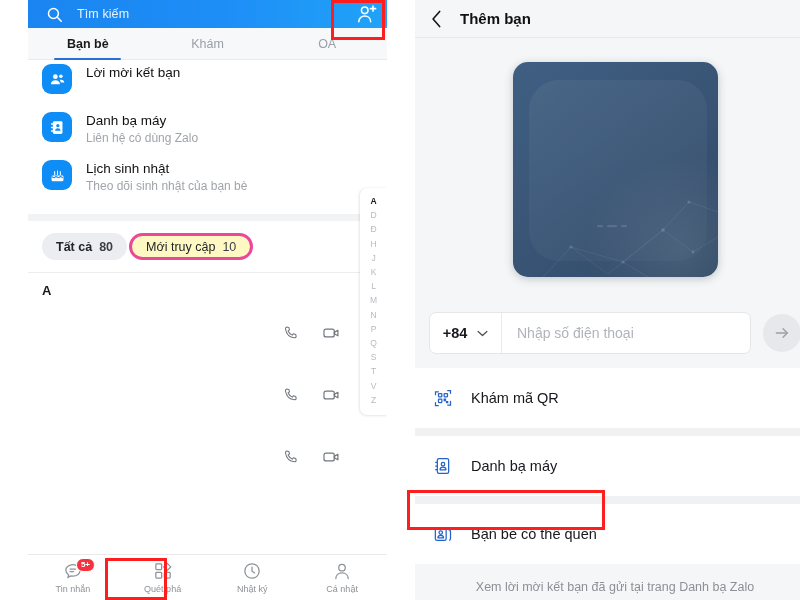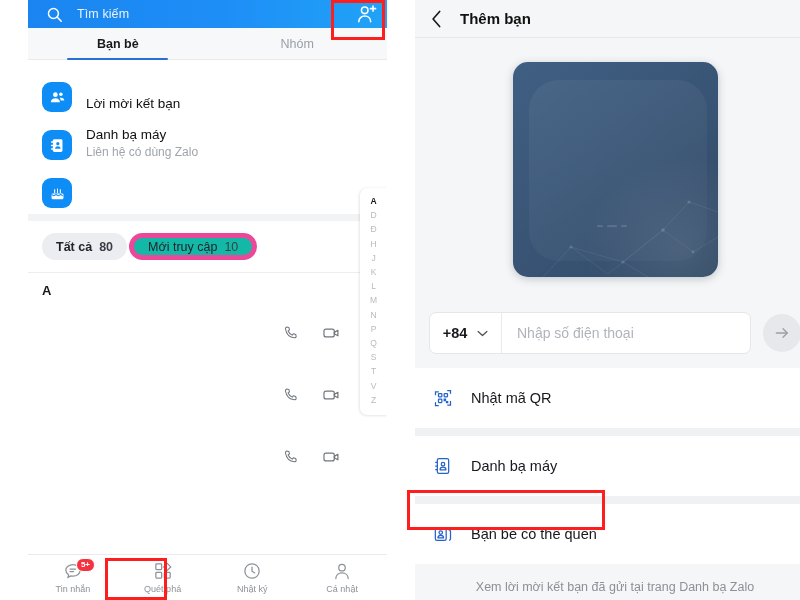--- a/index.html
+++ b/index.html
@@ -44,40 +44,40 @@
     font-size: 12.5px; color: #9aa0a8; position: relative;
   }
   .tab.active { color: #1a1a1a; font-weight: bold; }
   .tab.active::after {
     content: ""; position: absolute; bottom: -1px;
     left: 22%; width: 56%; height: 2.5px; background: #2a6fd6; border-radius: 2px;
   }
 
   .menu-list { background: #fff; padding-top: 4px; }
   .menu-row {
-    display: flex; align-items: flex-end; height: 48px; padding-left: 14px;
+    display: flex; align-items: flex-start; height: 48px; padding-left: 14px;
   }
   .m-icon {
     width: 30px; height: 30px; border-radius: 9px; background: #0d8df5;
     flex: none; display: flex; align-items: center; justify-content: center;
     color: #fff;
   }
   .m-text { margin-left: 14px; }
   .m-title { font-size: 13.5px; color: #111; line-height: 17px; }
   .m-sub { font-size: 12px; color: #a0a4ab; line-height: 16px; margin-top: 1px; }
 
   .divider-thick { height: 7px; background: #f2f3f5; margin-top: 6px; }
 
   .filters { display: flex; align-items: center; gap: 2px; padding: 12px 0 12px 14px; }
   .chip {
     height: 27px; border-radius: 14px; display: flex; align-items: center;
     padding: 0 14px; font-size: 12.5px; color: #20242b;
   }
   .chip.on { background: #ebedf0; font-weight: bold; }
-  .chip.off { background: #14b8a6; border: 5px solid #ec4899; }
+  .chip.off { background: #fef9c3; border: 3px solid #ec4899; }
   .chip .cnt { margin-left: 7px; font-weight: normal; color: #3a3f47; }
   .chip.on .cnt { font-weight: bold; }
 
   .hr { height: 1px; background: #eceef0; }
 
   .section-letter {
     font-size: 13px; font-weight: bold; color: #16181c;
     padding: 10px 0 6px 14px;
   }
 
@@ -214,21 +214,24 @@
           <line x1="15.7" y1="5.1" x2="21.5" y2="5.1"></line>
         </svg>
       </span>
     </div>
 
     <div class="tabs">
       <div class="tab active">
           <span>Bạn bè</span>
         </div>
       <div class="tab">
-          <span>Nhóm</span>
+          <span>Khám</span>
+        </div>
+      <div class="tab">
+          <span>OA</span>
         </div>
     </div>
 
     <div class="menu-list">
 
       <div class="menu-row">
         <span class="m-icon">
           <svg viewBox="0 0 24 24" width="17" height="17" fill="#ffffff">
             <circle cx="9" cy="8" r="3.3"></circle>
             <path d="M2.6 18.6c0-3.4 2.9-5.4 6.4-5.4s6.4 2 6.4 5.4z"></path>
@@ -261,20 +264,24 @@
       <div class="menu-row">
         <span class="m-icon">
           <svg viewBox="0 0 24 24" width="17" height="17" fill="#ffffff">
             <rect x="3.6" y="12" width="16.8" height="8" rx="1.8"></rect>
             <path d="M3.6 13.6c1.6 0 1.6 1.6 3.2 1.6s1.6-1.6 3.2-1.6 1.6 1.6 3.2 1.6 1.6-1.6 3.2-1.6 1.6 1.6 3.2 1.6" fill="none" stroke="#0d8df5" stroke-width="1.5"></path>
             <line x1="8" y1="6" x2="8" y2="11.4" stroke="#ffffff" stroke-width="1.5"></line>
             <line x1="12" y1="5" x2="12" y2="11.4" stroke="#ffffff" stroke-width="1.5"></line>
             <line x1="16" y1="6" x2="16" y2="11.4" stroke="#ffffff" stroke-width="1.5"></line>
           </svg>
         </span>
+        <div class="m-text">
+          <div class="m-title">Lịch sinh nhật</div>
+          <div class="m-sub">Theo dõi sinh nhật của bạn bè</div>
+        </div>
       </div>
     </div>
 
     <div class="divider-thick"></div>
 
     <div class="filters">
       <div class="chip on">
         <span>Tất cả</span>
         <span class="cnt">80</span>
       </div>
@@ -462,21 +469,21 @@
       <div class="r-row">
         <span class="ric">
           <svg viewBox="0 0 24 24" width="20" height="20" fill="none" stroke="#2563c9" stroke-width="1.5" stroke-linecap="round">
             <path d="M3 8V4.6h3.4M17.6 3h3.4v3.4M21 16v4.4h-3.4M6.4 21H3v-3.4"></path>
             <rect x="6.6" y="6.6" width="4" height="4" rx="0.6"></rect>
             <rect x="13.4" y="6.6" width="4" height="4" rx="0.6"></rect>
             <rect x="6.6" y="13.4" width="4" height="4" rx="0.6"></rect>
             <path d="M13.4 13.4h1.6v1.6h-1.6zM16.2 16.2h1.4v1.4h-1.4z"></path>
           </svg>
         </span>
-        <span class="rlabel">Nhật mã QR</span>
+        <span class="rlabel">Khám mã QR</span>
       </div>
 
       <div class="r-gap"></div>
 
       <div class="r-row">
         <span class="ric">
           <svg viewBox="0 0 24 24" width="20" height="20" fill="none" stroke="#2563c9" stroke-width="1.5" stroke-linejoin="round">
             <rect x="5.2" y="3.2" width="13.6" height="17.6" rx="2"></rect>
             <circle cx="12" cy="9.8" r="2.1"></circle>
             <path d="M8.5 16.6c0-2 1.6-3.2 3.5-3.2s3.5 1.2 3.5 3.2z"></path>

